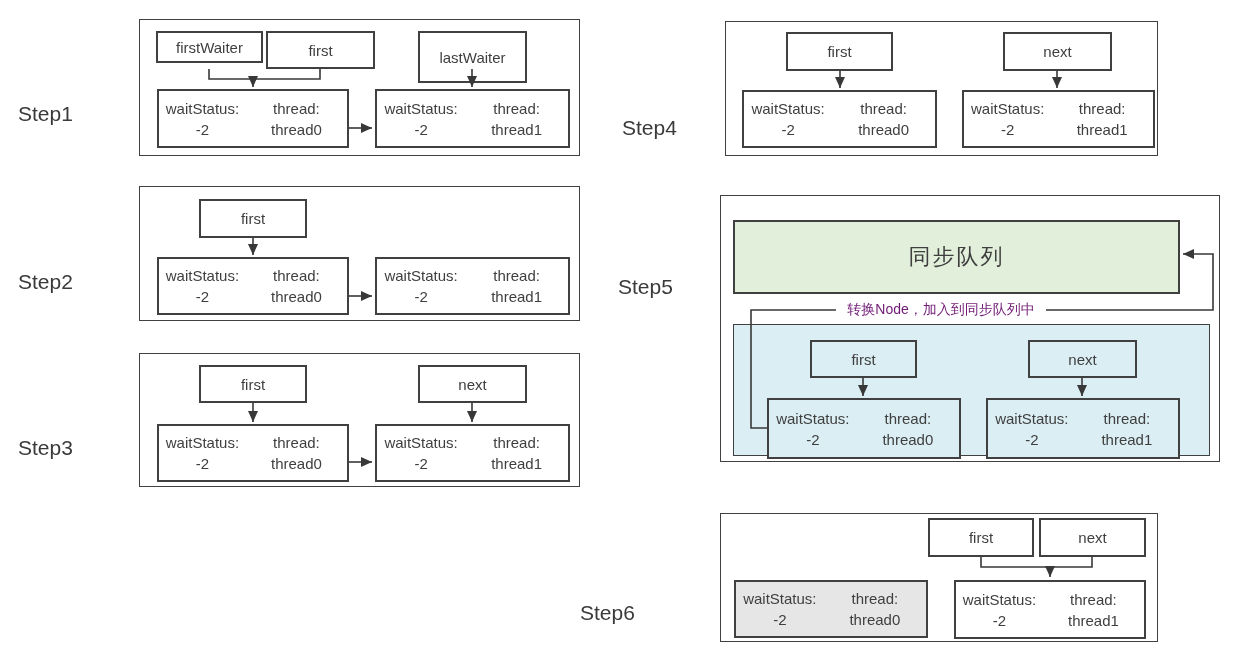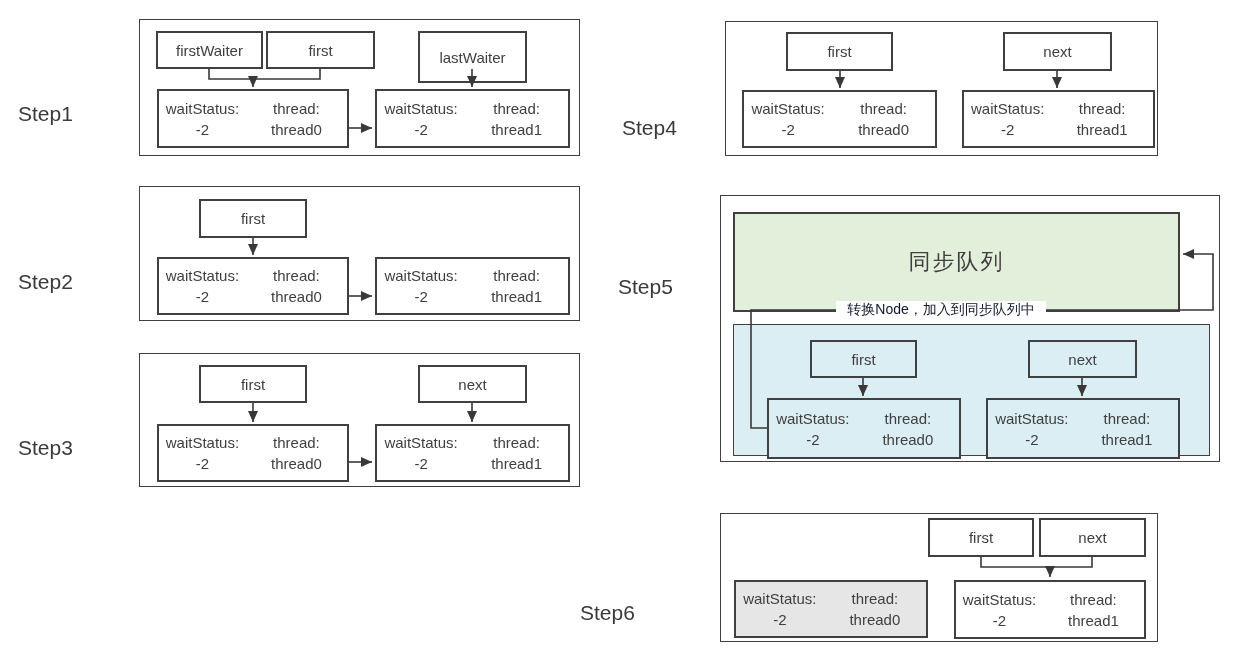--- a/index.html
+++ b/index.html
@@ -28,30 +28,30 @@
   #s5green{
     position:absolute;border:2px solid #404040;box-sizing:border-box;z-index:1;
     display:flex;align-items:center;justify-content:center;
     font-size:22px;letter-spacing:2px;color:#3f3f3f;
   }
   #s5blue{
     position:absolute;border:1.5px solid #404040;box-sizing:border-box;z-index:1;
   }
   #wires{position:absolute;left:0;top:0;z-index:2;pointer-events:none;}
   #s5transfer{
-    position:absolute;z-index:3;background:#ffffff;font-size:14px;color:#0f172a;
+    position:absolute;z-index:3;background:#ffffff;font-size:14px;color:#701a75;
     text-align:center;white-space:nowrap;padding:0 3px;
   }
 
   
   #lbl1{left:18px;top:75px}  #lbl2{left:18px;top:243px}  #lbl3{left:18px;top:409px}
   #lbl4{left:622px;top:89px} #lbl5{left:618px;top:248px} #lbl6{left:580px;top:574px}
 
   #s1{left:139px;top:19px;width:441px;height:137px}
-  #s1p0{left:156px;top:31px;width:107px;height:38px}
+  #s1p0{left:156px;top:31px;width:107px;height:32px}
   #s1p1{left:266px;top:31px;width:109px;height:38px}
   #s1p2{left:418px;top:31px;width:109px;height:52px}
   #s1n0{left:157px;top:89px;width:192px;height:59px}
   #s1n1{left:375px;top:89px;width:195px;height:59px}
 
   #s2{left:139px;top:186px;width:441px;height:135px}
   #s2p0{left:199px;top:199px;width:108px;height:39px}
   #s2n0{left:157px;top:257px;width:192px;height:58px}
   #s2n1{left:375px;top:257px;width:195px;height:58px}
 
@@ -61,21 +61,21 @@
   #s3n0{left:157px;top:424px;width:192px;height:58px}
   #s3n1{left:375px;top:424px;width:195px;height:58px}
 
   #s4{left:725px;top:21px;width:433px;height:135px}
   #s4p0{left:786px;top:32px;width:107px;height:39px}
   #s4p1{left:1003px;top:32px;width:109px;height:39px}
   #s4n0{left:742px;top:90px;width:195px;height:58px}
   #s4n1{left:962px;top:90px;width:193px;height:58px}
 
   #s5{left:720px;top:195px;width:500px;height:267px}
-  #s5green{left:733px;top:212px;width:447px;height:100px}
+  #s5green{left:733px;top:220px;width:447px;height:74px}
   #s5blue{left:733px;top:324px;width:477px;height:132px}
   #s5p0{left:810px;top:340px;width:107px;height:38px}
   #s5p1{left:1028px;top:340px;width:109px;height:38px}
   #s5n0{left:767px;top:398px;width:194px;height:61px}
   #s5n1{left:986px;top:398px;width:194px;height:61px}
   #s5transfer{left:836px;top:301px;width:204px}
 
   #s6{left:720px;top:513px;width:438px;height:129px}
   #s6p0{left:928px;top:518px;width:106px;height:39px}
   #s6p1{left:1039px;top:518px;width:107px;height:39px}

